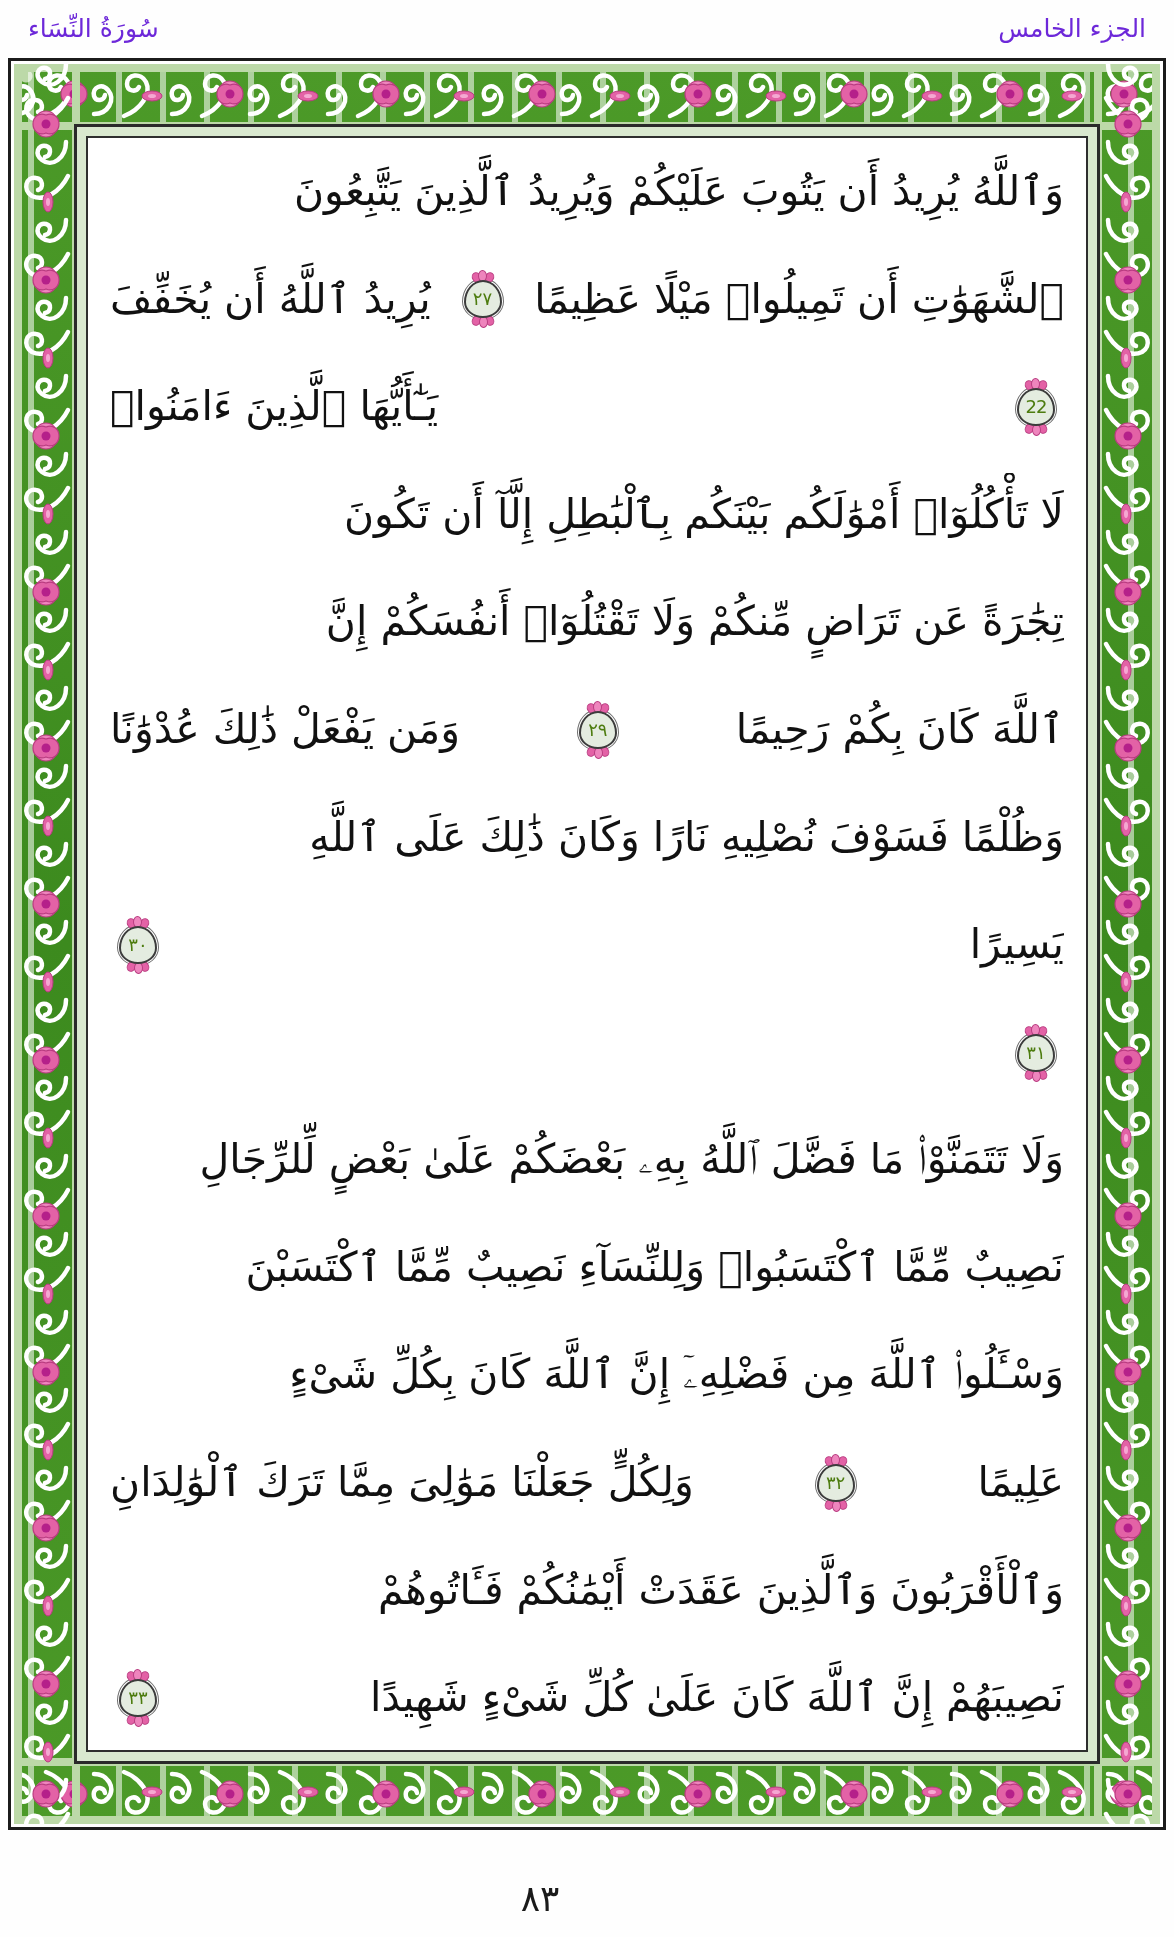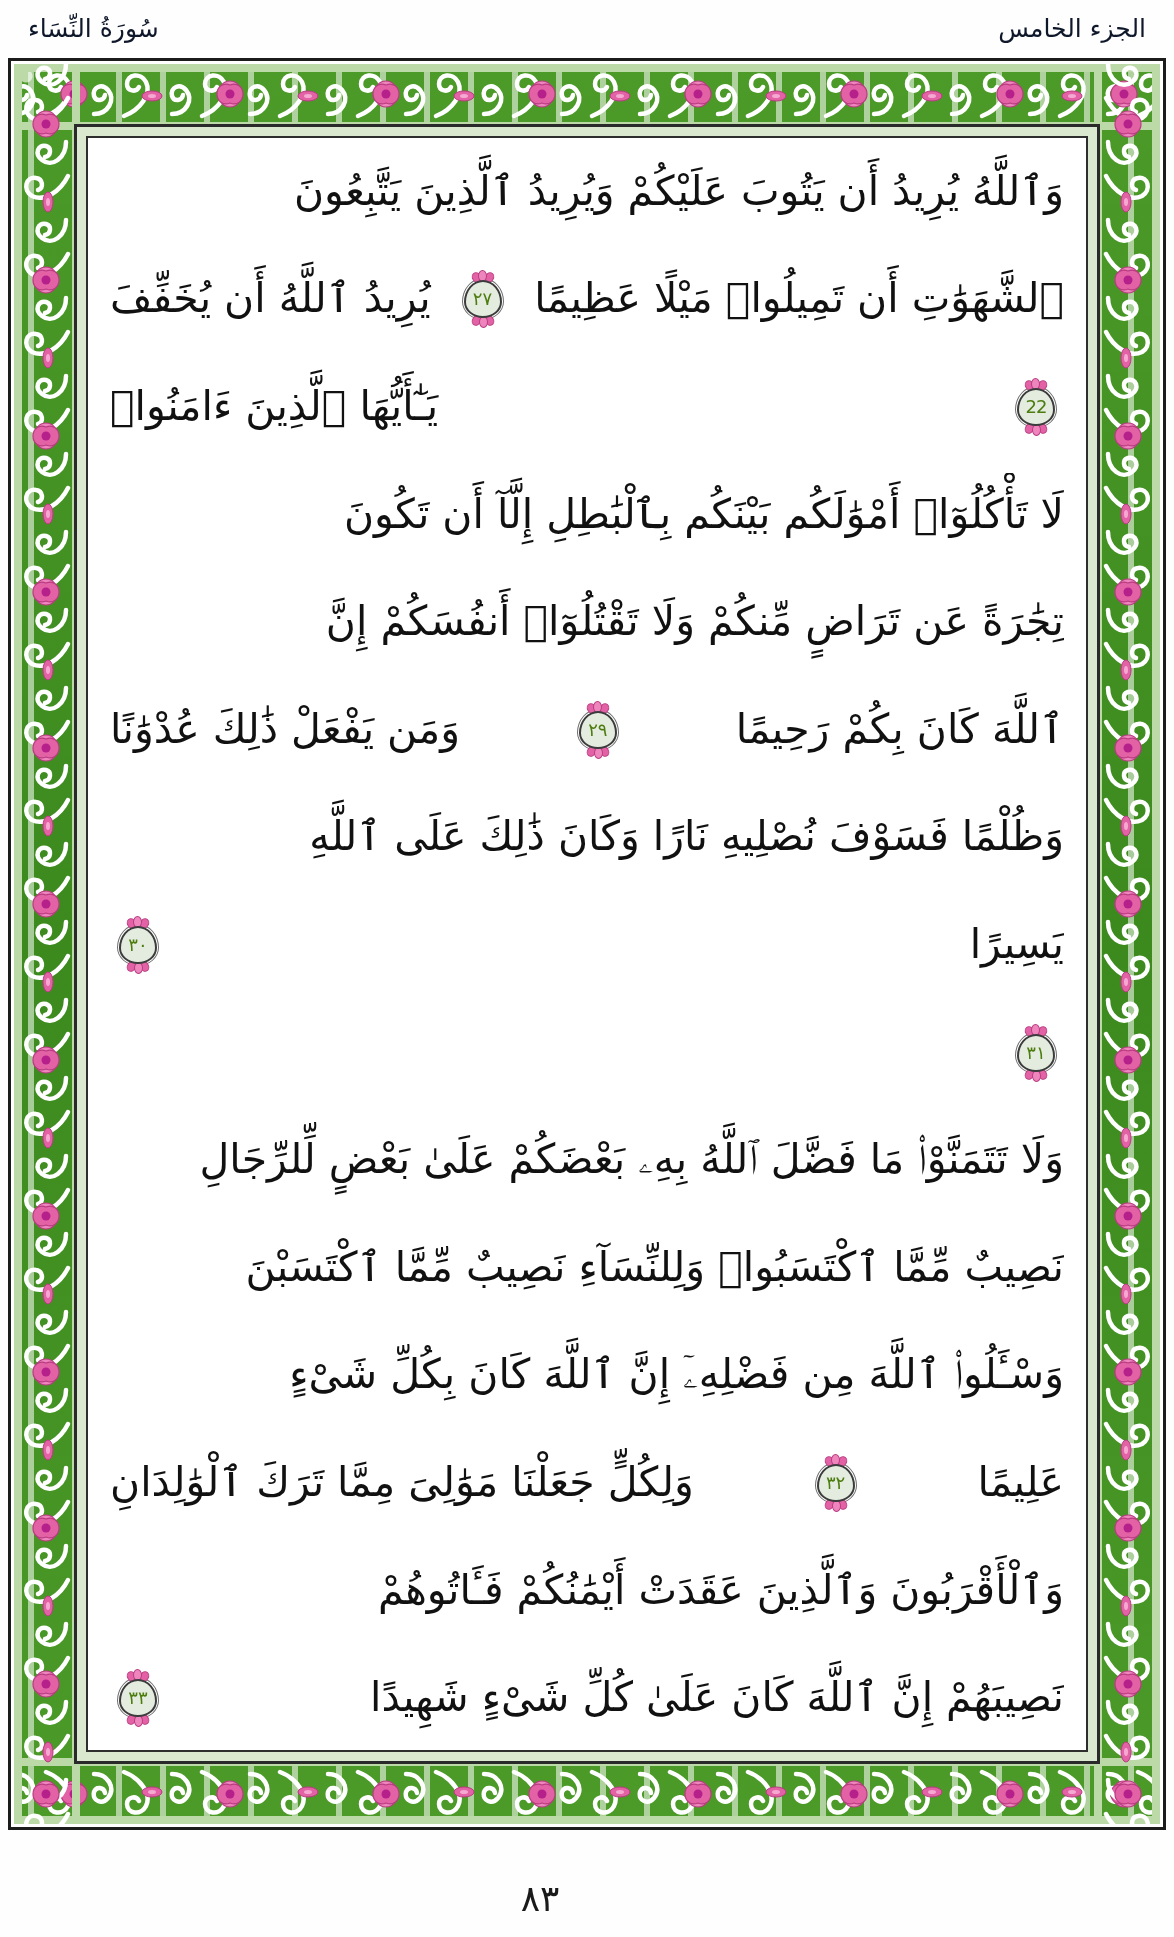--- a/index.html
+++ b/index.html
@@ -10,21 +10,21 @@
   }
 
   
   .page-header{
     position:absolute;top:4px;left:0;width:1174px;height:48px;
     display:flex;align-items:center;justify-content:space-between;
     padding:0 28px;box-sizing:border-box;
   }
   .header-text{
     font-family:"DejaVu Sans","Liberation Sans",sans-serif;
-    font-size:25px;color:#0f172a;direction:rtl;
+    font-size:25px;color:#6d28d9;direction:rtl;
     white-space:nowrap;letter-spacing:0px;
   }
   .header-surah{order:0;}
   .header-juz{order:1;}
 
   
   .frame-outer{
     position:absolute;left:8px;top:58px;width:1158px;height:1772px;
     box-sizing:border-box;
     border:3px solid #1b1b1b;
@@ -58,21 +58,21 @@
   .vine-top{left:3px;top:3px;width:1146px;height:66px;}
   .vine-bottom{left:3px;bottom:3px;width:1146px;height:66px;transform:scaleY(-1);}
   .vine-left{left:3px;top:3px;width:66px;height:1760px;}
   .vine-right{right:3px;top:3px;width:66px;height:1760px;transform:scaleX(-1);}
 
   
   .text-area{
     position:absolute;left:0;top:0;right:0;bottom:0;
     padding:12px 22px 10px 22px;
     box-sizing:border-box;
-    display:flex;flex-direction:column;justify-content:flex-start;
+    display:flex;flex-direction:column;justify-content:center;
     direction:rtl;
     gap:24px;
   }
   .qline{
     display:flex;align-items:center;justify-content:space-between;
     direction:rtl;
     font-family:"DejaVu Sans","Liberation Sans",sans-serif;
     font-size:41px;line-height:1.02;color:#111111;
     white-space:nowrap;
     height:95px;

